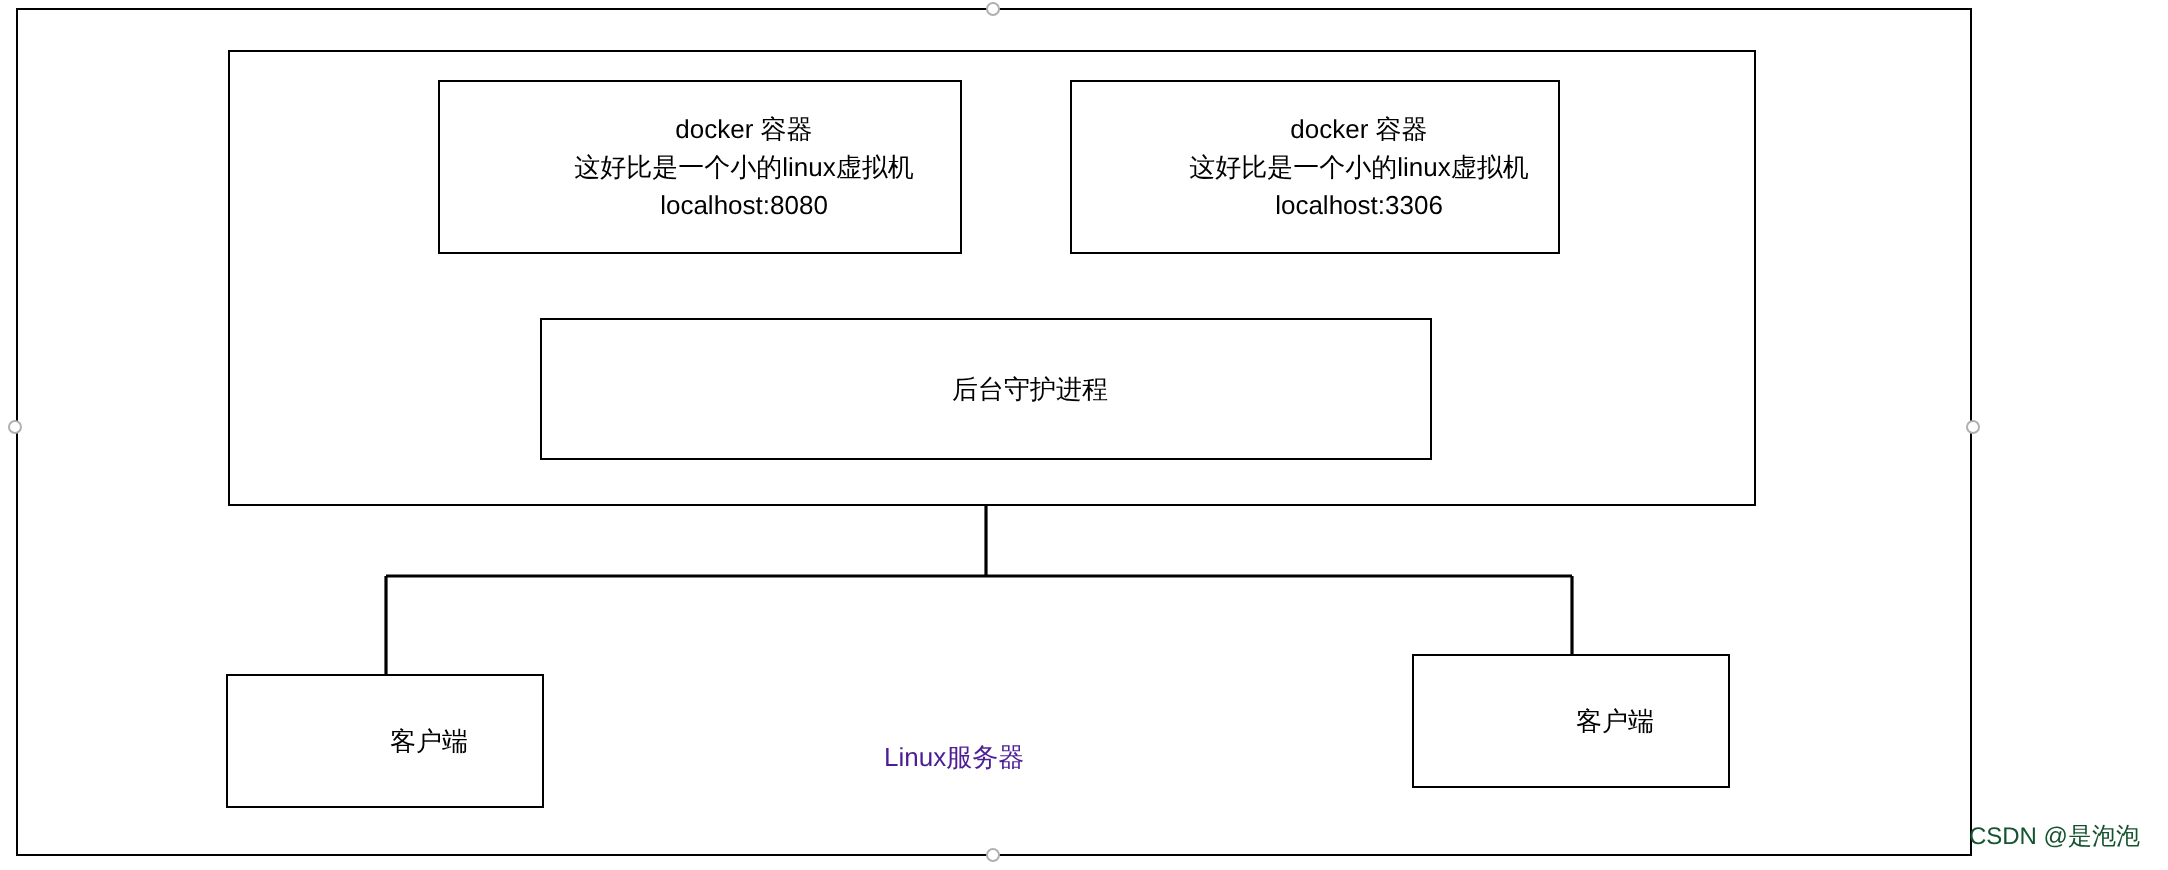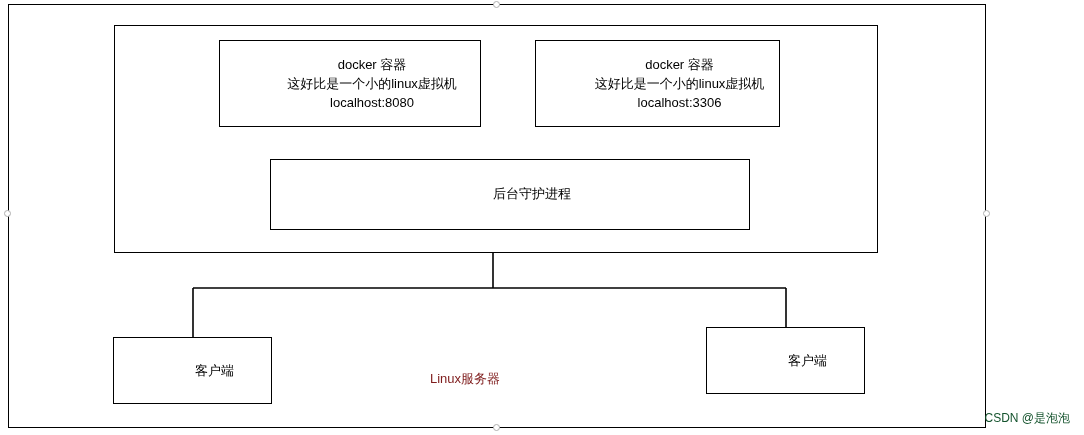--- a/index.html
+++ b/index.html
@@ -75,42 +75,41 @@
   }
   #container-2 {
     left: 535px;
     top: 40px;
     width: 245px;
     height: 87px;
   }
   #daemon-box {
     left: 270px;
     top: 159px;
-    width: 480px;
+    width: 446px;
     height: 71px;
-    font-family: Liberation Mono, monospace;
   }
   #client-left {
     left: 113px;
     top: 337px;
     width: 159px;
     height: 67px;
   }
   #client-right {
     left: 706px;
     top: 327px;
     width: 159px;
     height: 67px;
   }
   .server-label {
     position: absolute;
-    left: 430px;
+    left: 442px;
     top: 370px;
     font-size: 13px;
-    color: #7f1d1d;
+    color: #4c1d95;
     white-space: nowrap;
   }
   .watermark {
     position: absolute;
     right: 14px;
     bottom: 8px;
     font-size: 12px;
     color: #14532d;
     white-space: nowrap;
   }

